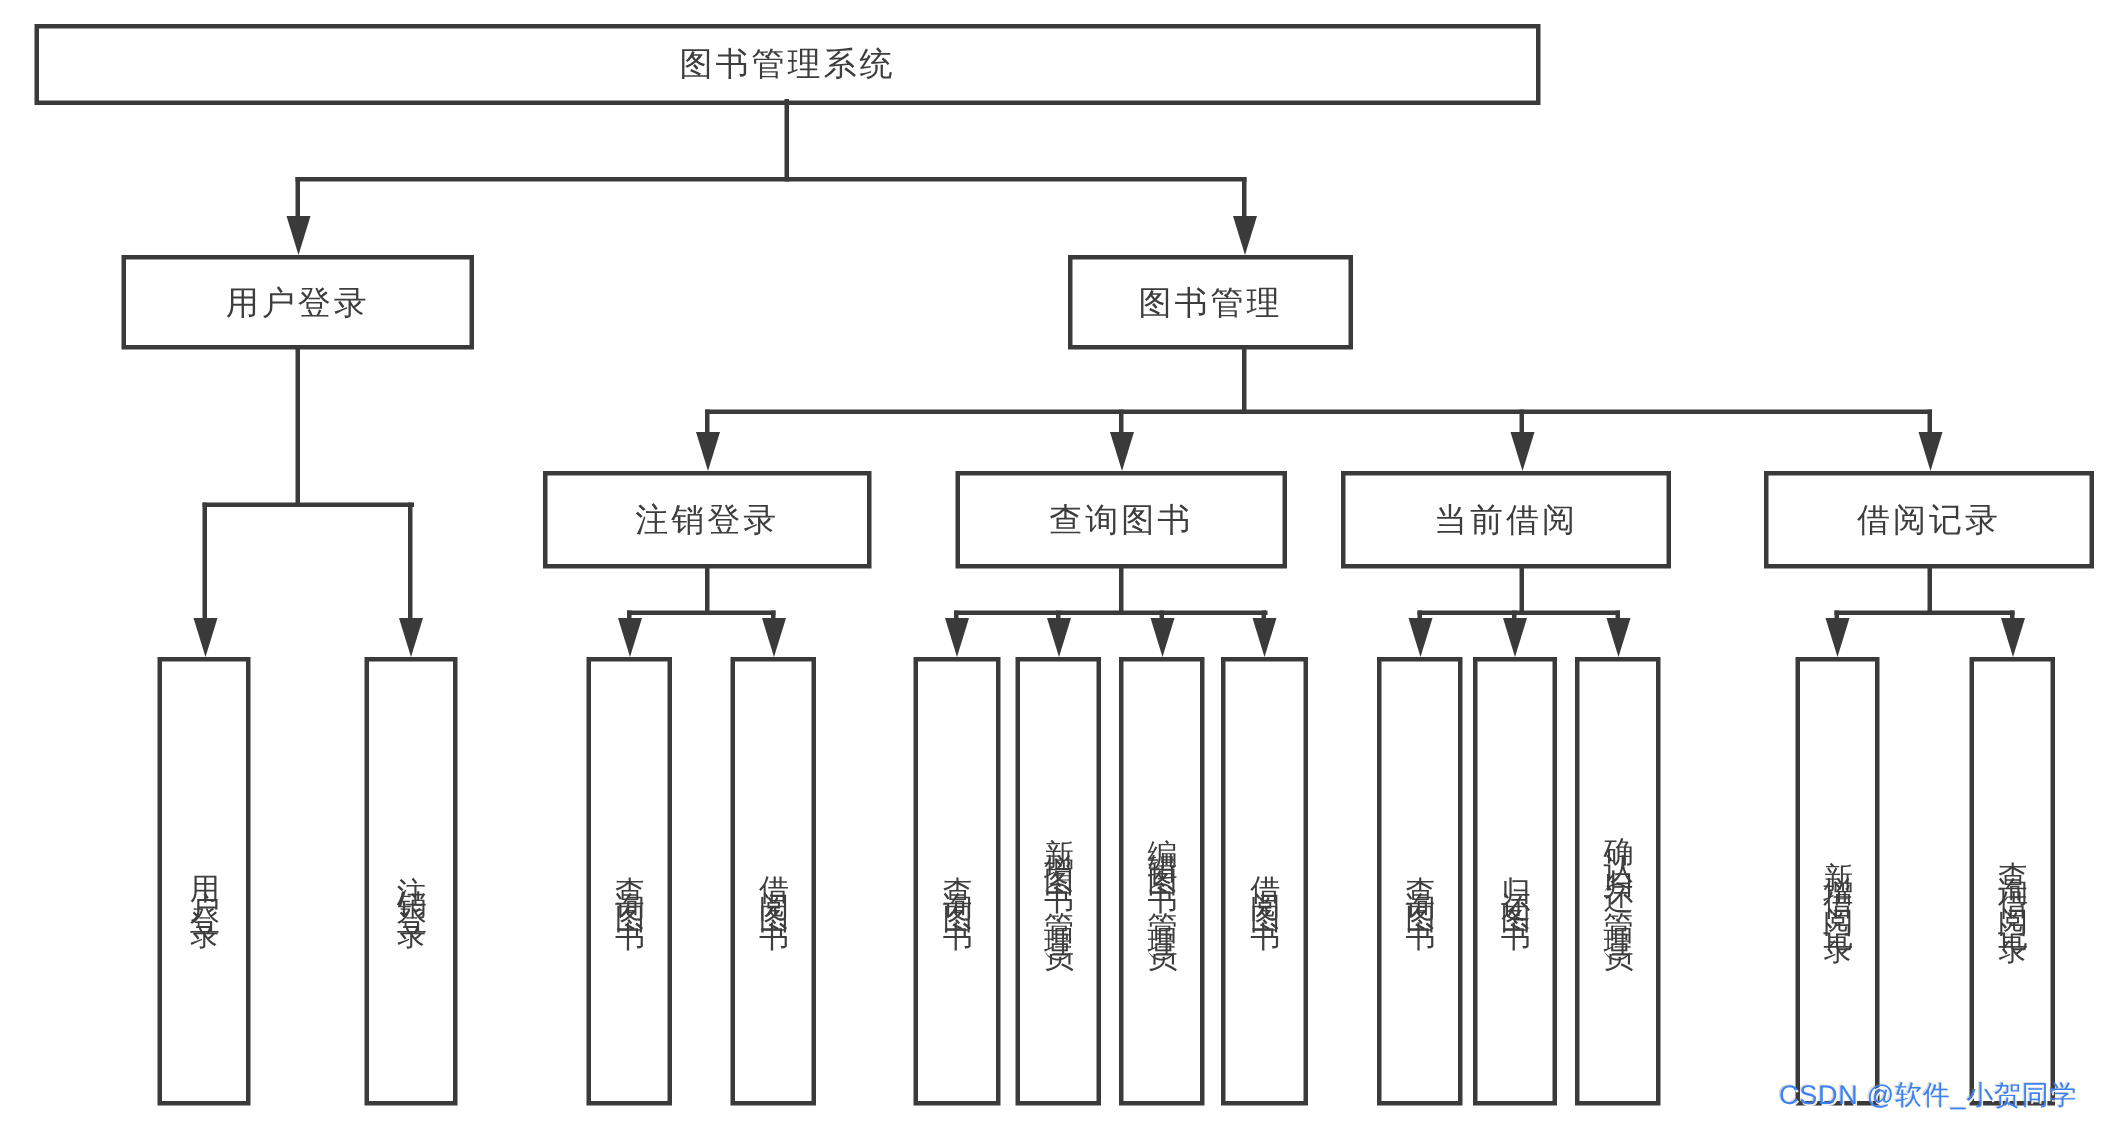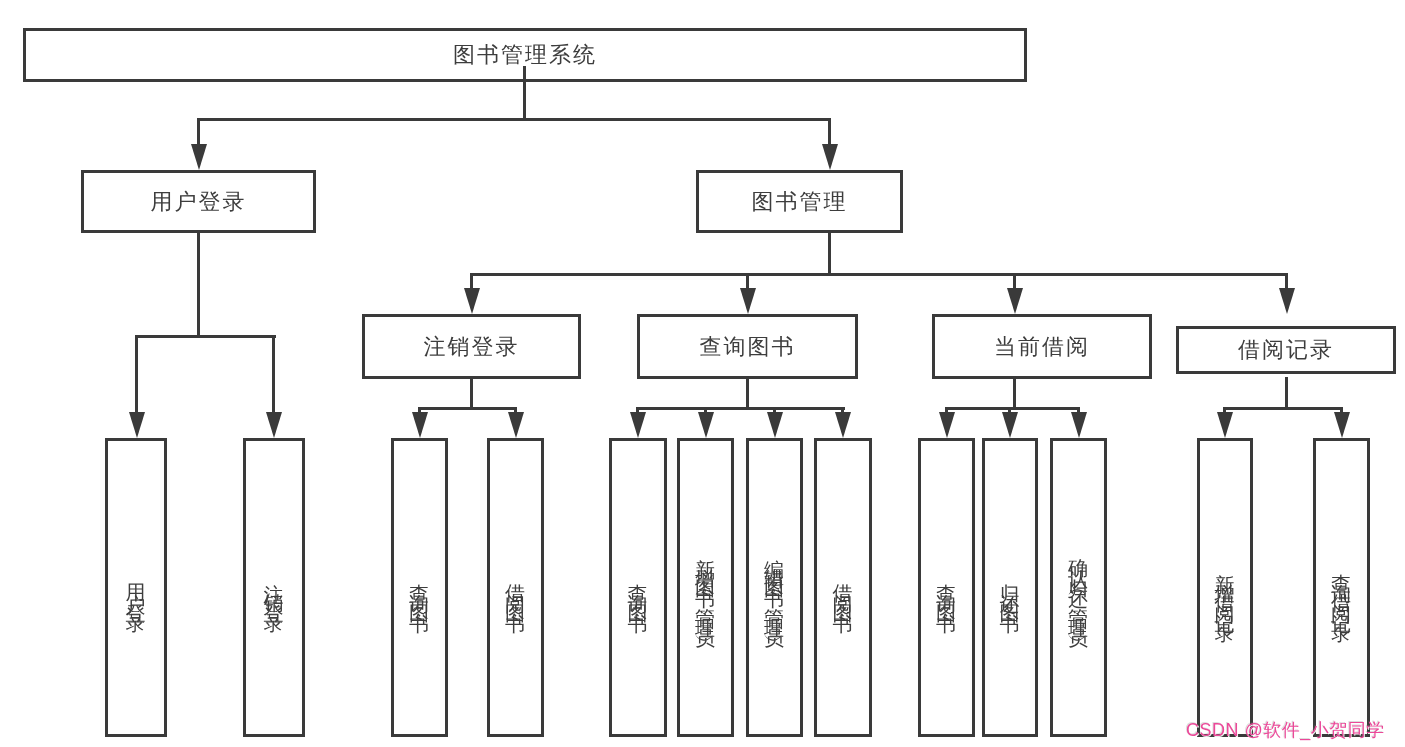--- a/index.html
+++ b/index.html
@@ -54,44 +54,44 @@
     border-right: 8px solid transparent;
     border-top: 26px solid #3a3a3a;
   }
   
   .watermark {
     position: absolute;
     left: 1186px;
     top: 718px;
     font-size: 18px;
     letter-spacing: 0.5px;
-    color: #ec4899;
+    color: #3b82f6;
     text-shadow: 1px 1px 0 rgba(255,255,255,0.9), -1px -1px 0 rgba(120,120,120,0.25);
     white-space: nowrap;
     z-index: 5;
   }
 </style>
 </head>
 <body>
 
 <div id="stage">
 
-  <div class="node h-text" style="left:23px; top:28px; width:1004px; height:54px;">
+  <div class="node h-text" style="left:23px; top:16px; width:1004px; height:54px;">
     <span>图书管理系统</span>
   </div>
 
   <div class="vl" style="left:523px; top:66px; height:55px;"></div>
   <div class="hl" style="left:197px; top:118px; width:634px;"></div>
   <div class="arr" style="left:197px; top:118px; height:26px;"></div>
   <div class="arr" style="left:828px; top:118px; height:26px;"></div>
 
   <div class="node h-text" style="left:81px; top:170px; width:235px; height:63px;">
     <span>用户登录</span>
   </div>
-  <div class="node h-text" style="left:696px; top:170px; width:207px; height:63px;">
+  <div class="node h-text" style="left:712px; top:170px; width:190px; height:63px;">
     <span>图书管理</span>
   </div>
 
   <div class="vl" style="left:197px; top:231px; height:107px;"></div>
   <div class="hl" style="left:135px; top:335px; width:141px;"></div>
   <div class="arr" style="left:135px; top:335px; height:77px;"></div>
   <div class="arr" style="left:272px; top:335px; height:77px;"></div>
 
   <div class="vl" style="left:828px; top:231px; height:44px;"></div>
   <div class="hl" style="left:470px; top:273px; width:818px;"></div>
@@ -99,24 +99,24 @@
   <div class="arr" style="left:746px; top:273px; height:15px;"></div>
   <div class="arr" style="left:1013px; top:273px; height:15px;"></div>
   <div class="arr" style="left:1285px; top:273px; height:15px;"></div>
 
   <div class="node h-text" style="left:362px; top:314px; width:219px; height:65px;">
     <span>注销登录</span>
   </div>
   <div class="node h-text" style="left:637px; top:314px; width:221px; height:65px;">
     <span>查询图书</span>
   </div>
-  <div class="node h-text" style="left:932px; top:314px; width:220px; height:65px;">
+  <div class="node h-text" style="left:894px; top:314px; width:220px; height:65px;">
     <span>当前借阅</span>
   </div>
-  <div class="node h-text" style="left:1176px; top:314px; width:220px; height:48px;margin-top:12px;">
+  <div class="node h-text" style="left:1176px; top:314px; width:220px; height:65px;">
     <span>借阅记录</span>
   </div>
 
   <div class="vl" style="left:470px; top:377px; height:33px;"></div>
   <div class="hl" style="left:418px; top:407px; width:99px;"></div>
   <div class="arr" style="left:418px; top:407px; height:5px;"></div>
   <div class="arr" style="left:514px; top:407px; height:5px;"></div>
 
   <div class="vl" style="left:746px; top:377px; height:33px;"></div>
   <div class="hl" style="left:636px; top:407px; width:209px;"></div>

